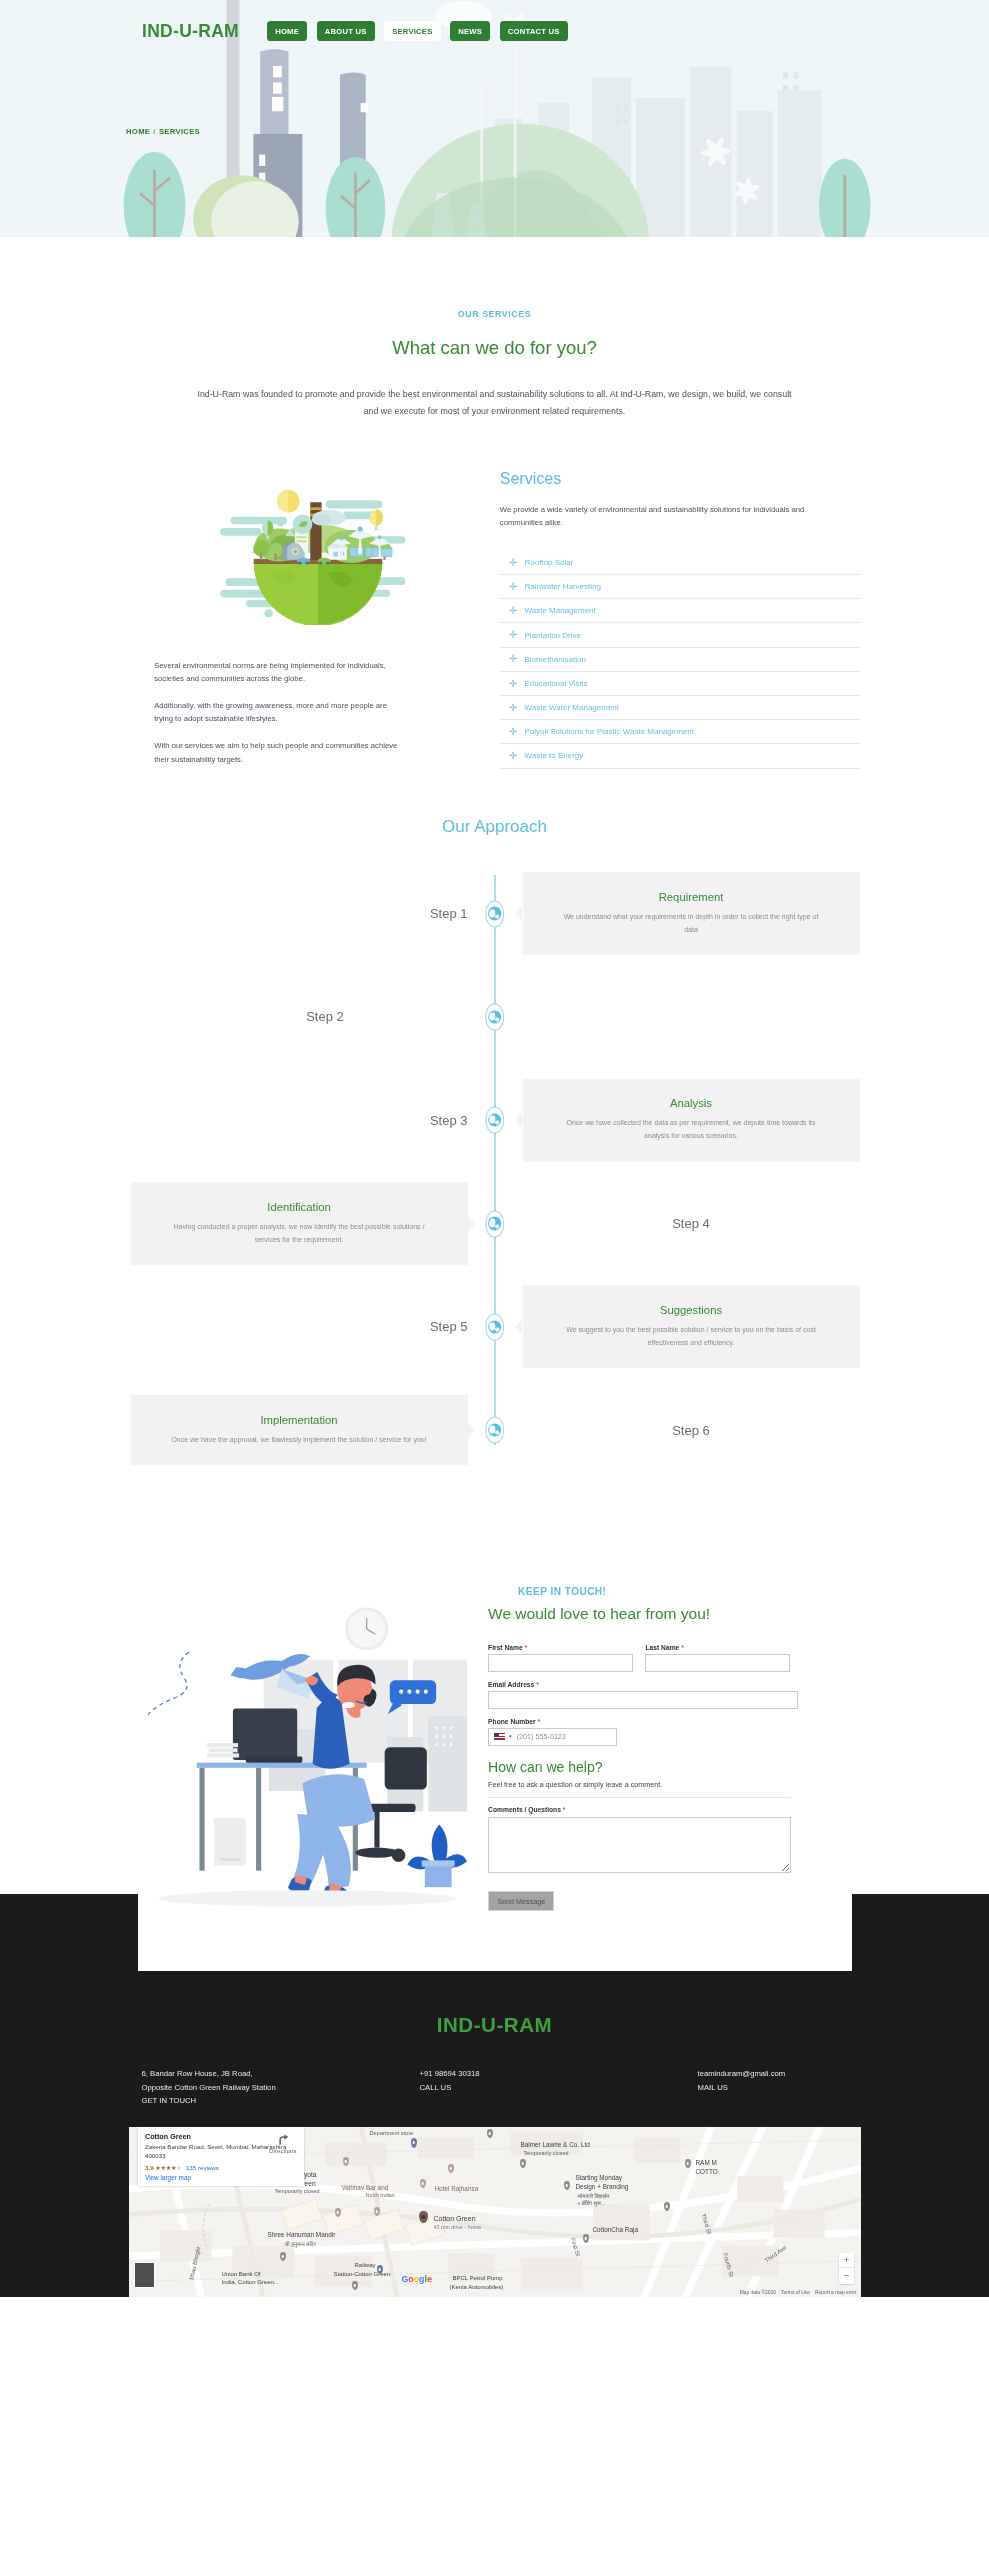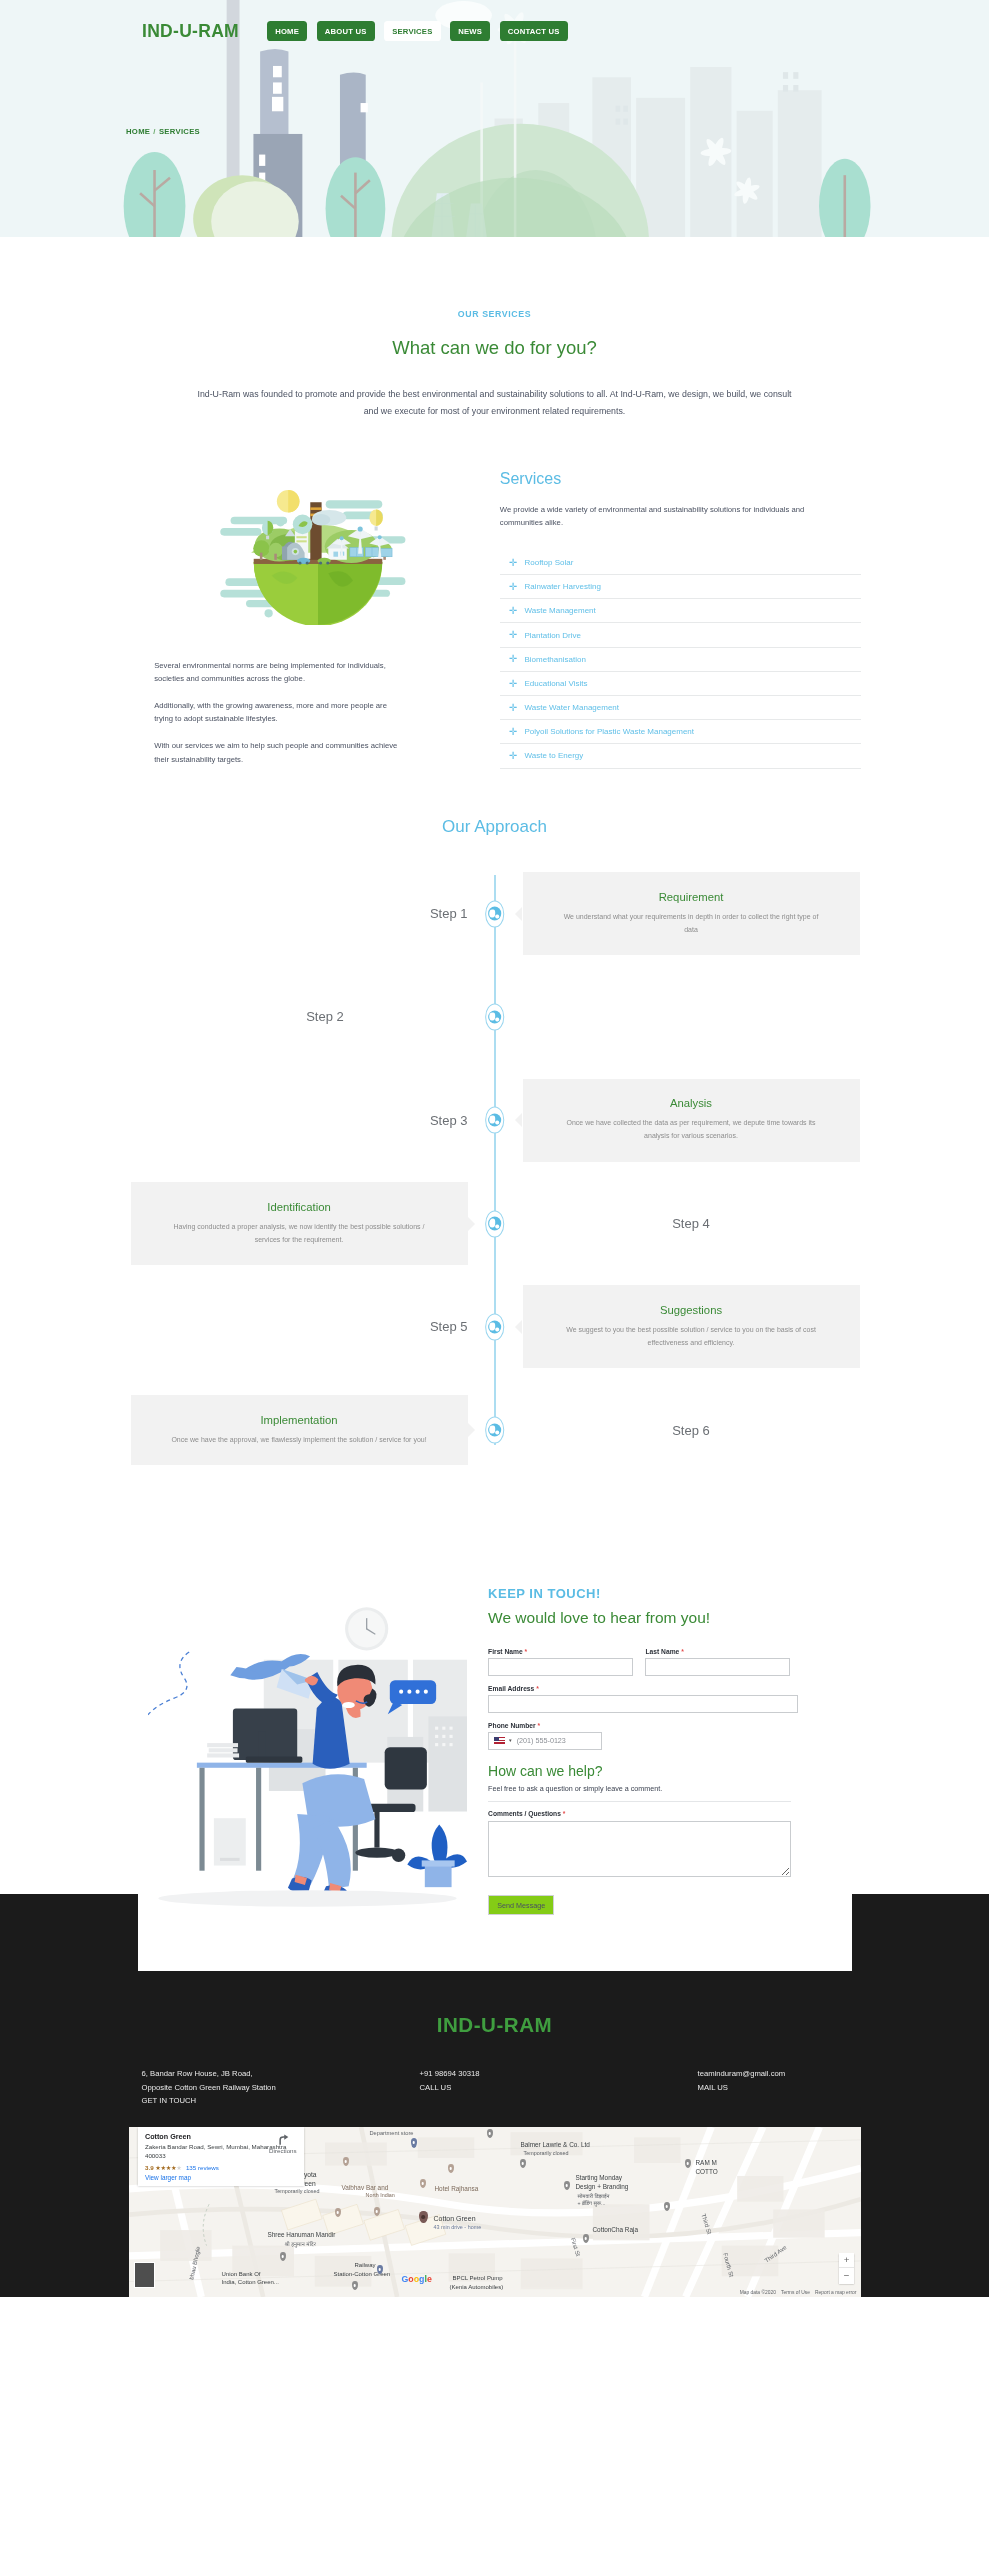--- a/index.html
+++ b/index.html
@@ -245,21 +245,21 @@
     width: 714px;
     margin: 0 auto;
     background: #ffffff;
     display: flex;
     padding: 20.6px 0 31px 0;
     position: relative;
     z-index: 2;
   }
   .contact-illus { width: 330px; padding: 10.3px 0 0 10.3px; }
   .contact-form { width: 330px; padding: 19.6px 0 0 20.6px; }
-  .contact-form .eyebrow { font-size: 13px; letter-spacing: 0.5px; }
+  .contact-form .eyebrow { font-size: 10px; letter-spacing: 0.5px; margin-left: 30px; }
   .contact-form h3 {
     color: #3a8a36;
     font-size: 15.5px;
     font-weight: normal;
     margin: 7.2px 0 21.6px 0;
   }
   .fld-label {
     font-size: 6.7px;
     color: #2b3038;
     font-weight: bold;
@@ -278,21 +278,21 @@
     font-size: 7.2px;
     padding: 0 4.1px;
   }
   .half { width: 145px; }
   .full { width: 303px; }
   .phone-wrap {
     display: flex;
     align-items: center;
     border: 0.5px solid #c9cccf;
     height: 17.5px;
-    width: 114px;
+    width: 129px;
     background: #fff;
   }
   .flag {
     width: 11.3px; height: 7.2px;
     margin: 0 3.1px 0 4.6px;
     background: linear-gradient(#b22234 0 18%, #fff 18% 36%, #b22234 36% 54%, #fff 54% 72%, #b22234 72% 100%);
     position: relative;
     flex: none;
   }
   .flag::before {
@@ -313,21 +313,21 @@
     width: 303px;
     height: 56px;
     border: 0.5px solid #c9cccf;
     font-family: "Liberation Sans", sans-serif;
     font-size: 7.2px;
     padding: 3.1px 4.1px;
     resize: vertical;
   }
   .send-btn {
     margin-top: 7.2px;
-    background: #84cc16;
+    background: #a3a3a3;
     border: 0.5px solid #cfd2d5;
     color: #4a5161;
     font-family: "Liberation Sans", sans-serif;
     font-size: 7.2px;
     padding: 4.6px 8.2px;
     cursor: pointer;
   }
 
   
   .footer {

